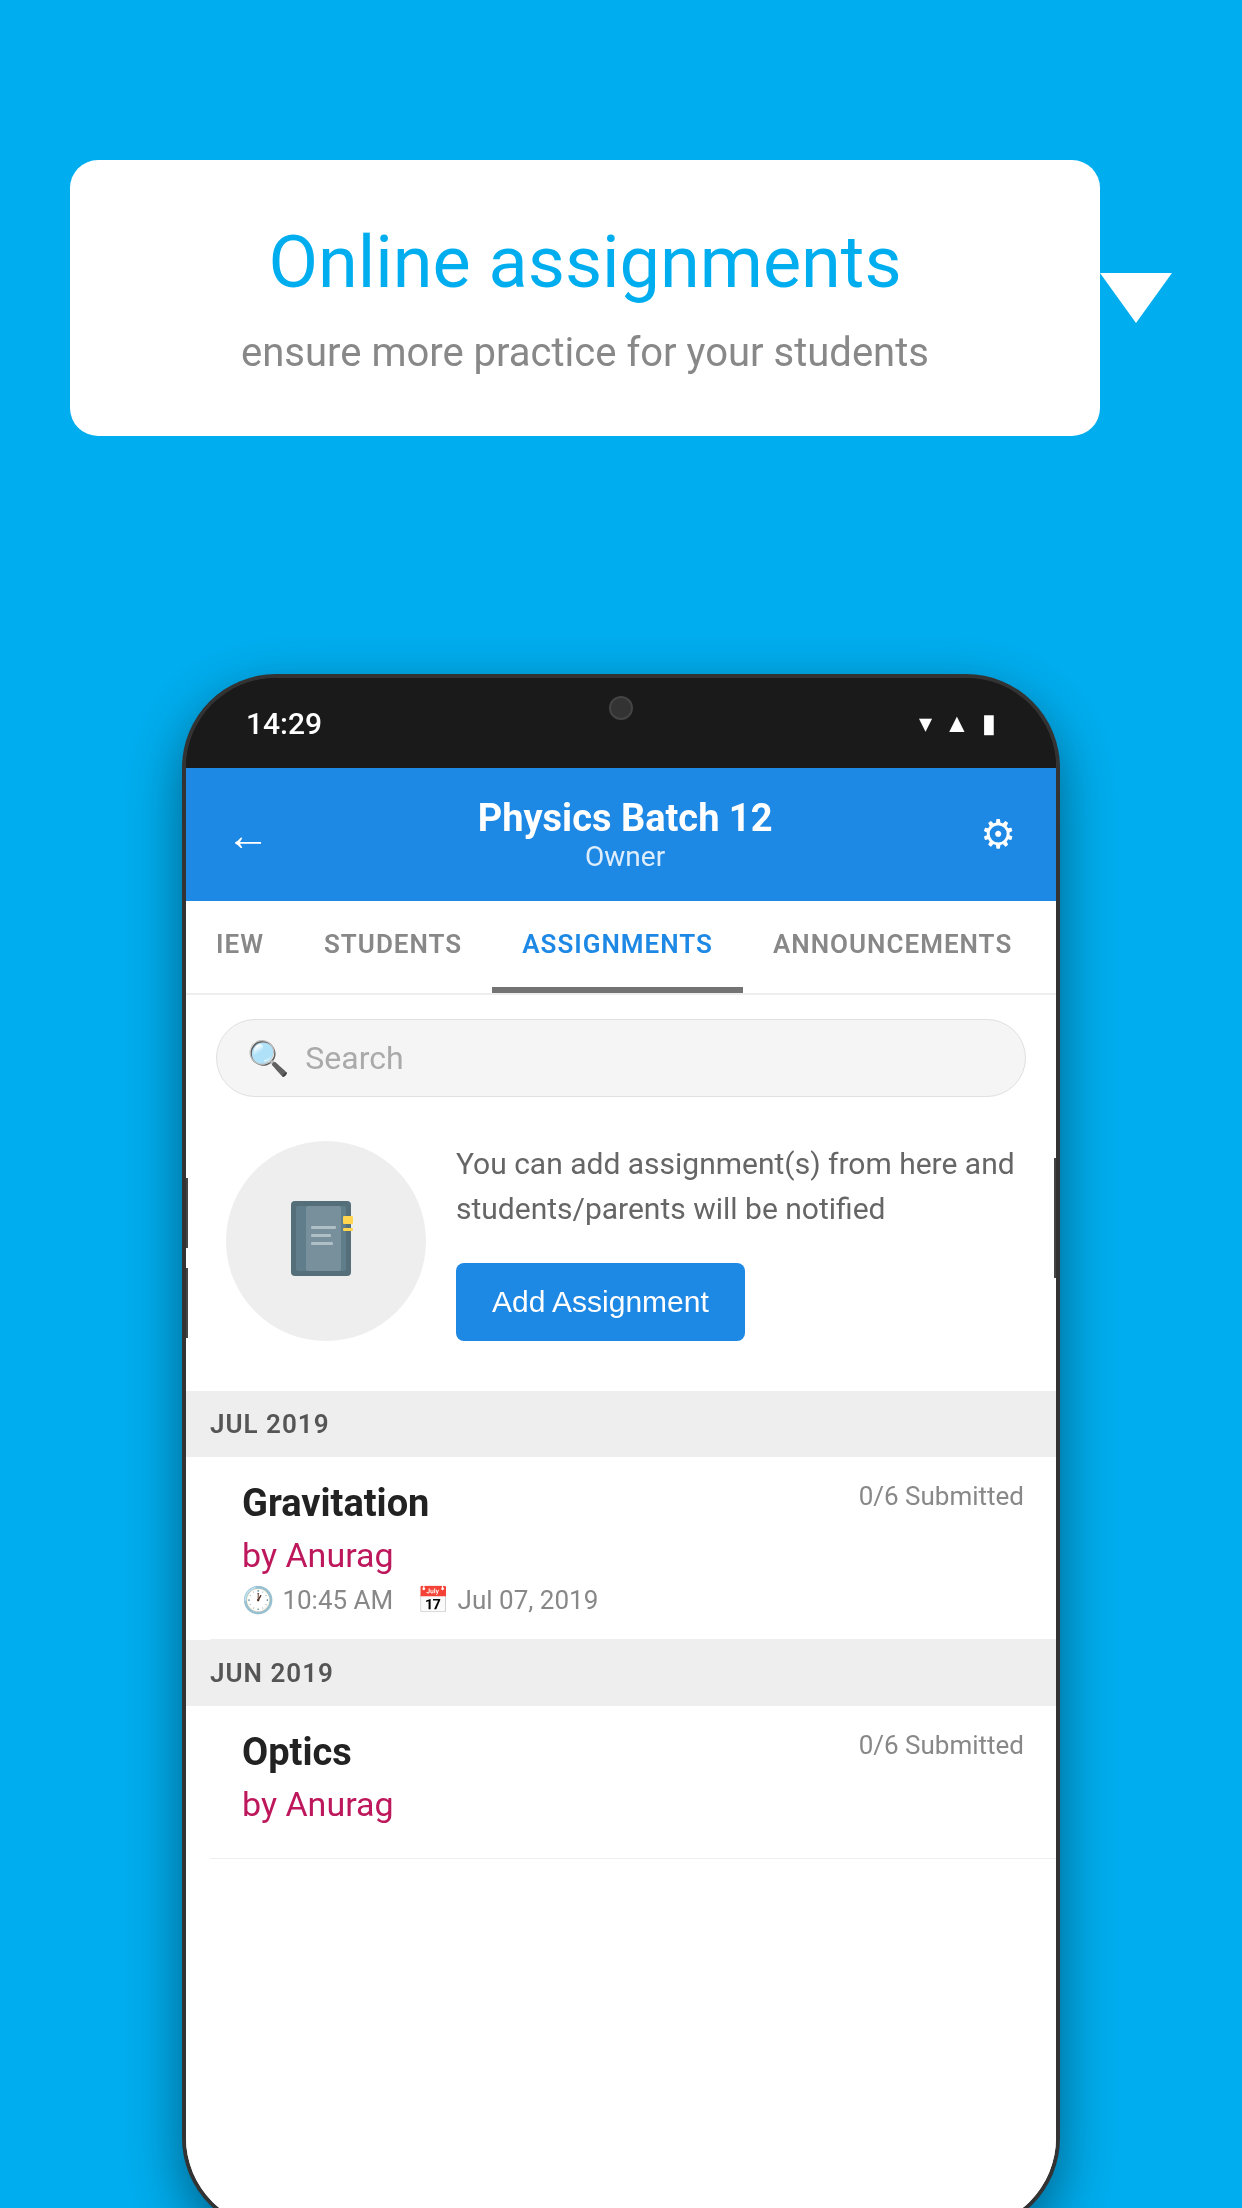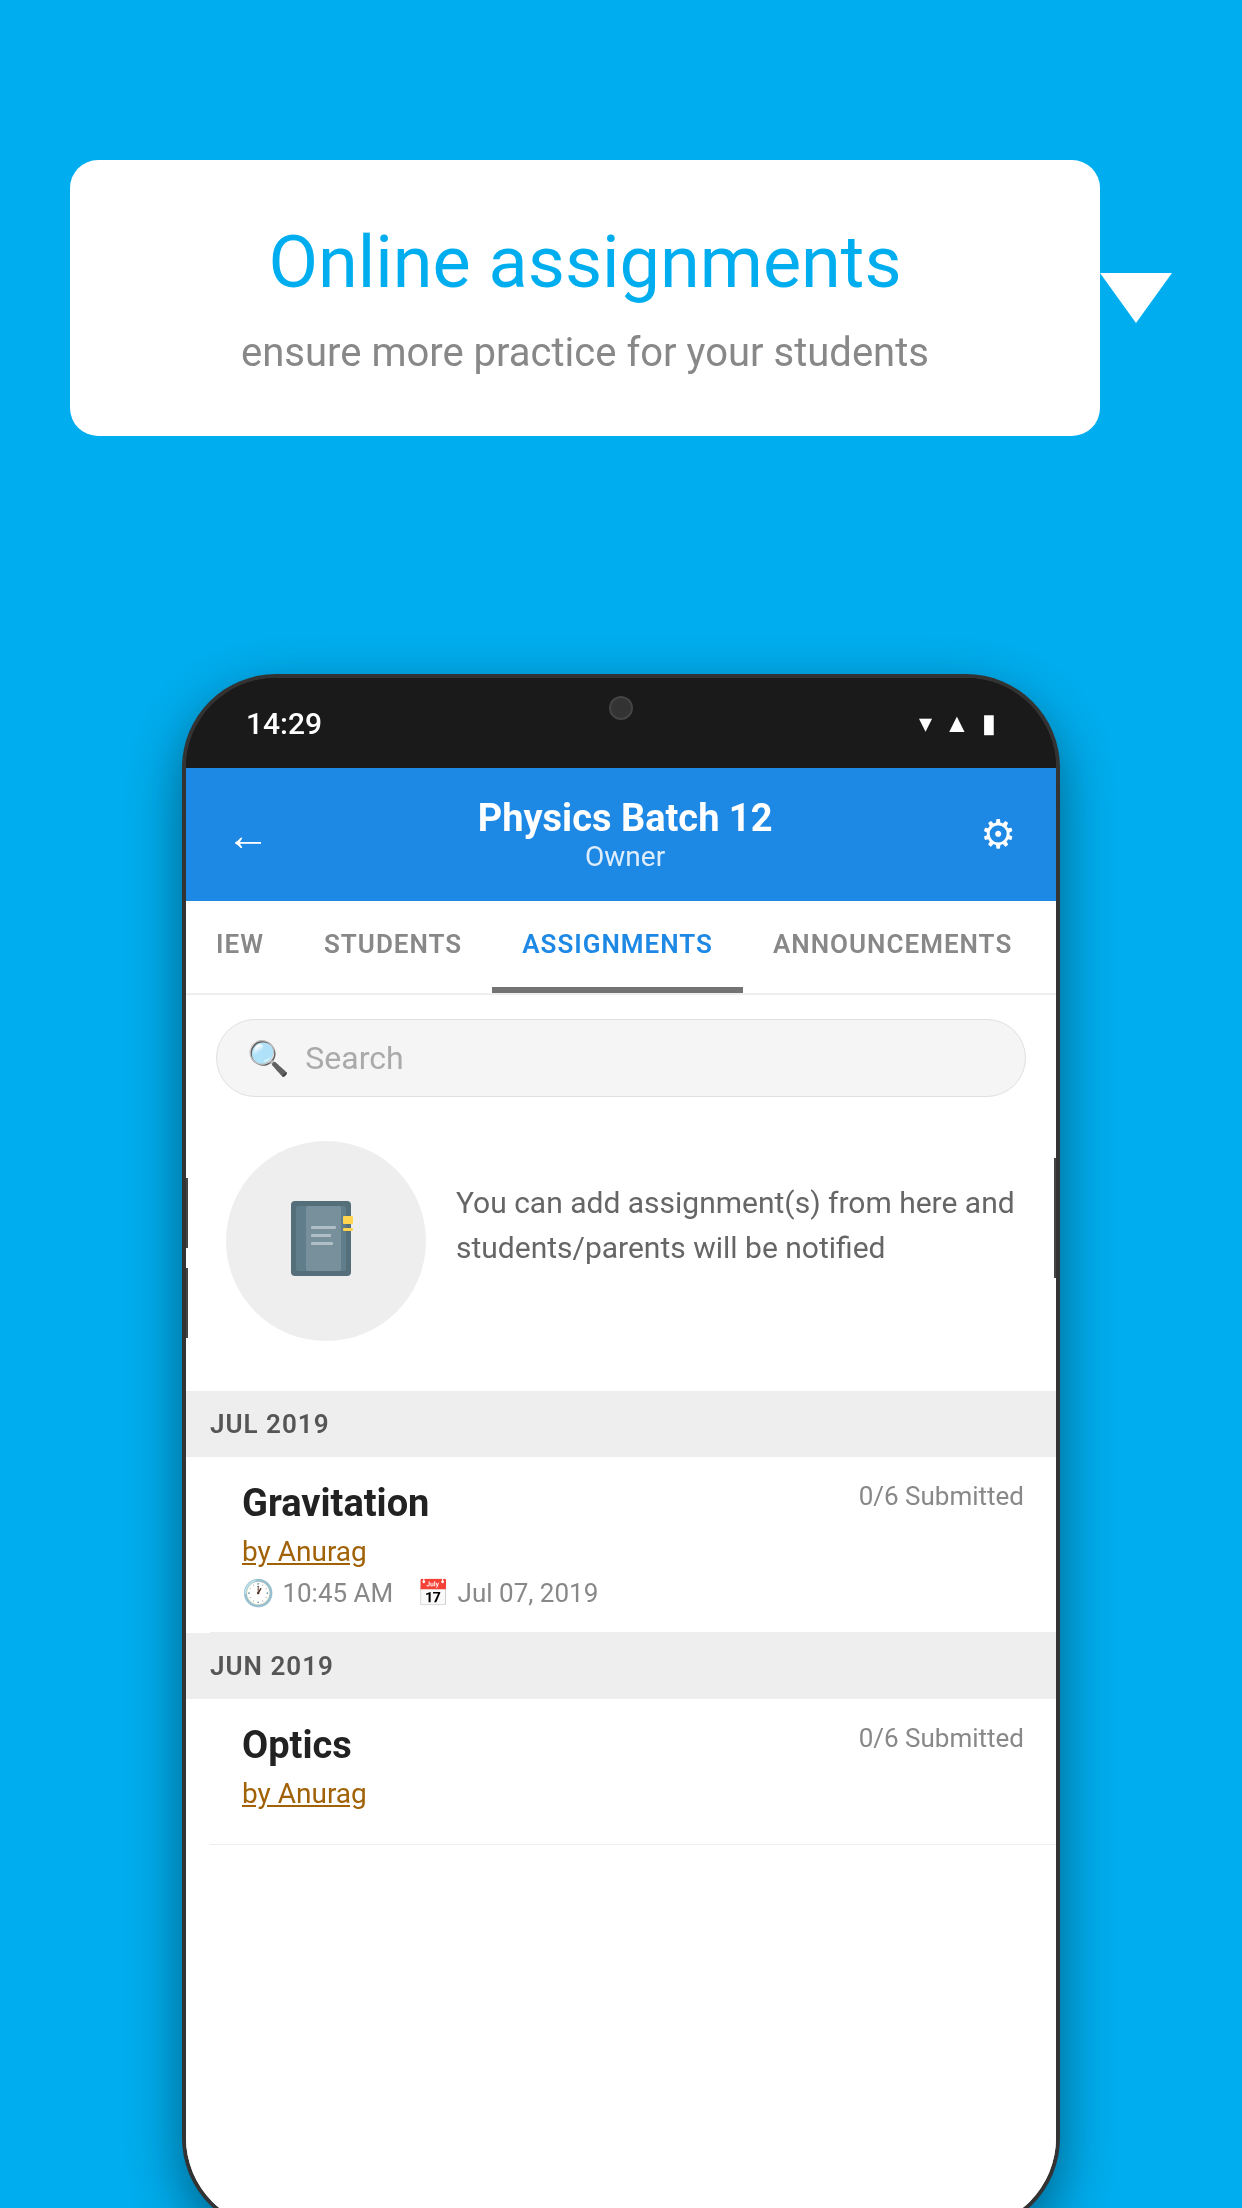--- a/index.html
+++ b/index.html
@@ -295,24 +295,23 @@
       font-weight: 700;
       color: #222;
     }
 
     .assignment-submitted {
       font-size: 26px;
       color: #888;
     }
 
     .assignment-author {
-      font-size: 28px;
-      color: #a16207;
+      font-size: 34px;
+      color: #be185d;
       margin-bottom: 10px;
-      text-decoration: underline;
     }
 
     .assignment-meta {
       display: flex;
       align-items: center;
       gap: 24px;
     }
 
     .assignment-time, .assignment-date {
       display: flex;
@@ -423,20 +422,21 @@
             <rect x="25" y="10" width="35" height="65" rx="2" fill="#78909C"></rect>
             <rect x="62" y="20" width="10" height="8" rx="1" fill="#FFD54F"></rect>
             <rect x="62" y="32" width="10" height="3" rx="1" fill="#FFD54F"></rect>
             <rect x="30" y="30" width="25" height="3" rx="1" fill="#B0BEC5"></rect>
             <rect x="30" y="38" width="20" height="3" rx="1" fill="#B0BEC5"></rect>
             <rect x="30" y="46" width="22" height="3" rx="1" fill="#B0BEC5"></rect>
           </svg>
         </div>
         <div class="empty-state-content">
           <div class="empty-state-text">You can add assignment(s) from here and students/parents will be notified</div>
+          <button class="add-assignment-btn">Add Assignment</button>
         </div>
       </div>
 
       <div class="section-header">JUL 2019</div>
 
       <div class="assignment-item">
         <div class="assignment-item-top">
           <span class="assignment-name">Gravitation</span>
           <span class="assignment-submitted">0/6 Submitted</span>
         </div>

